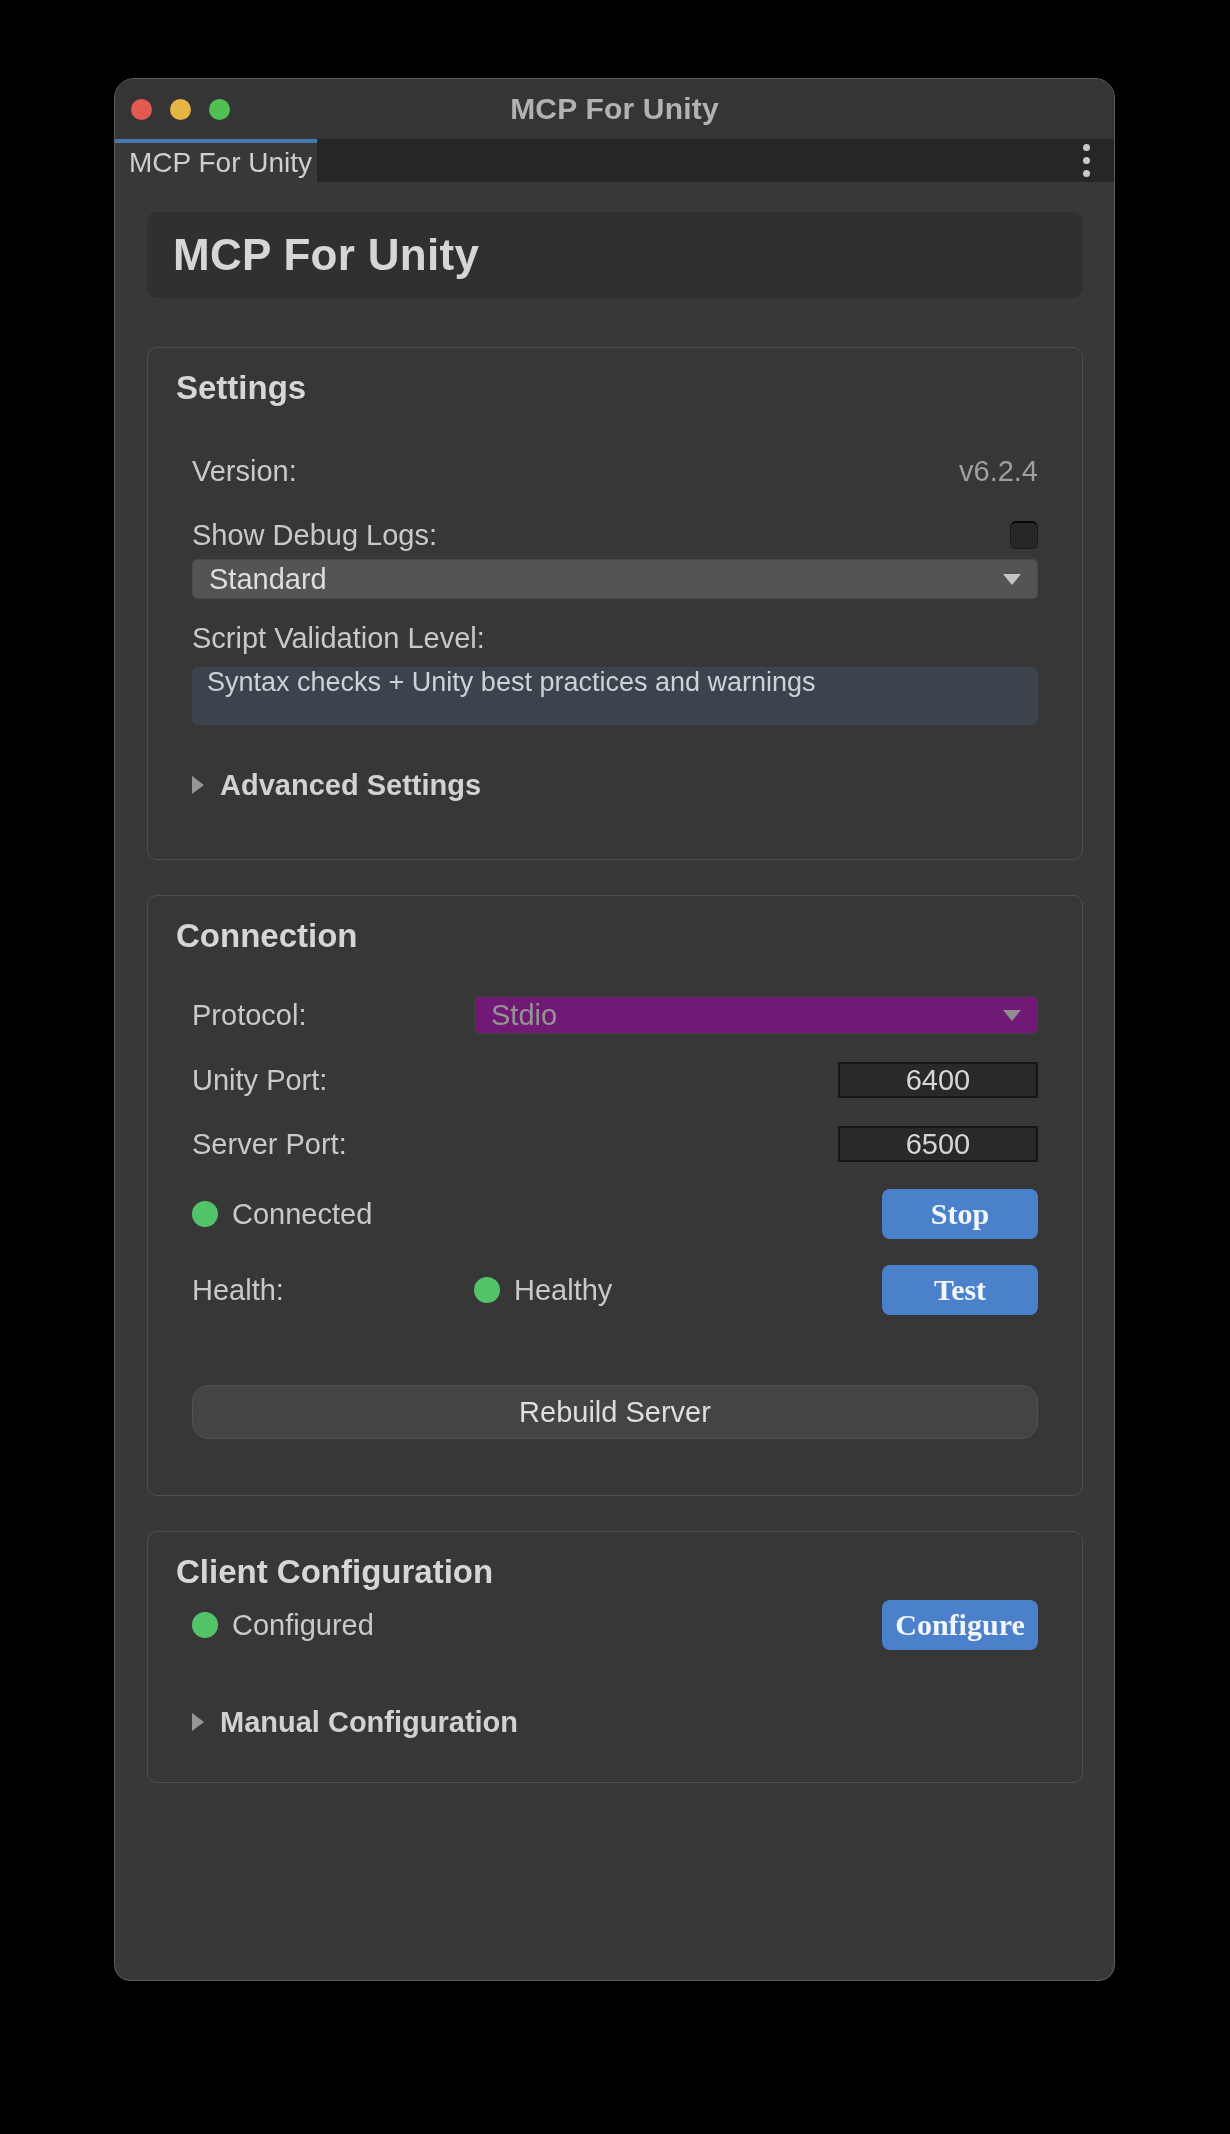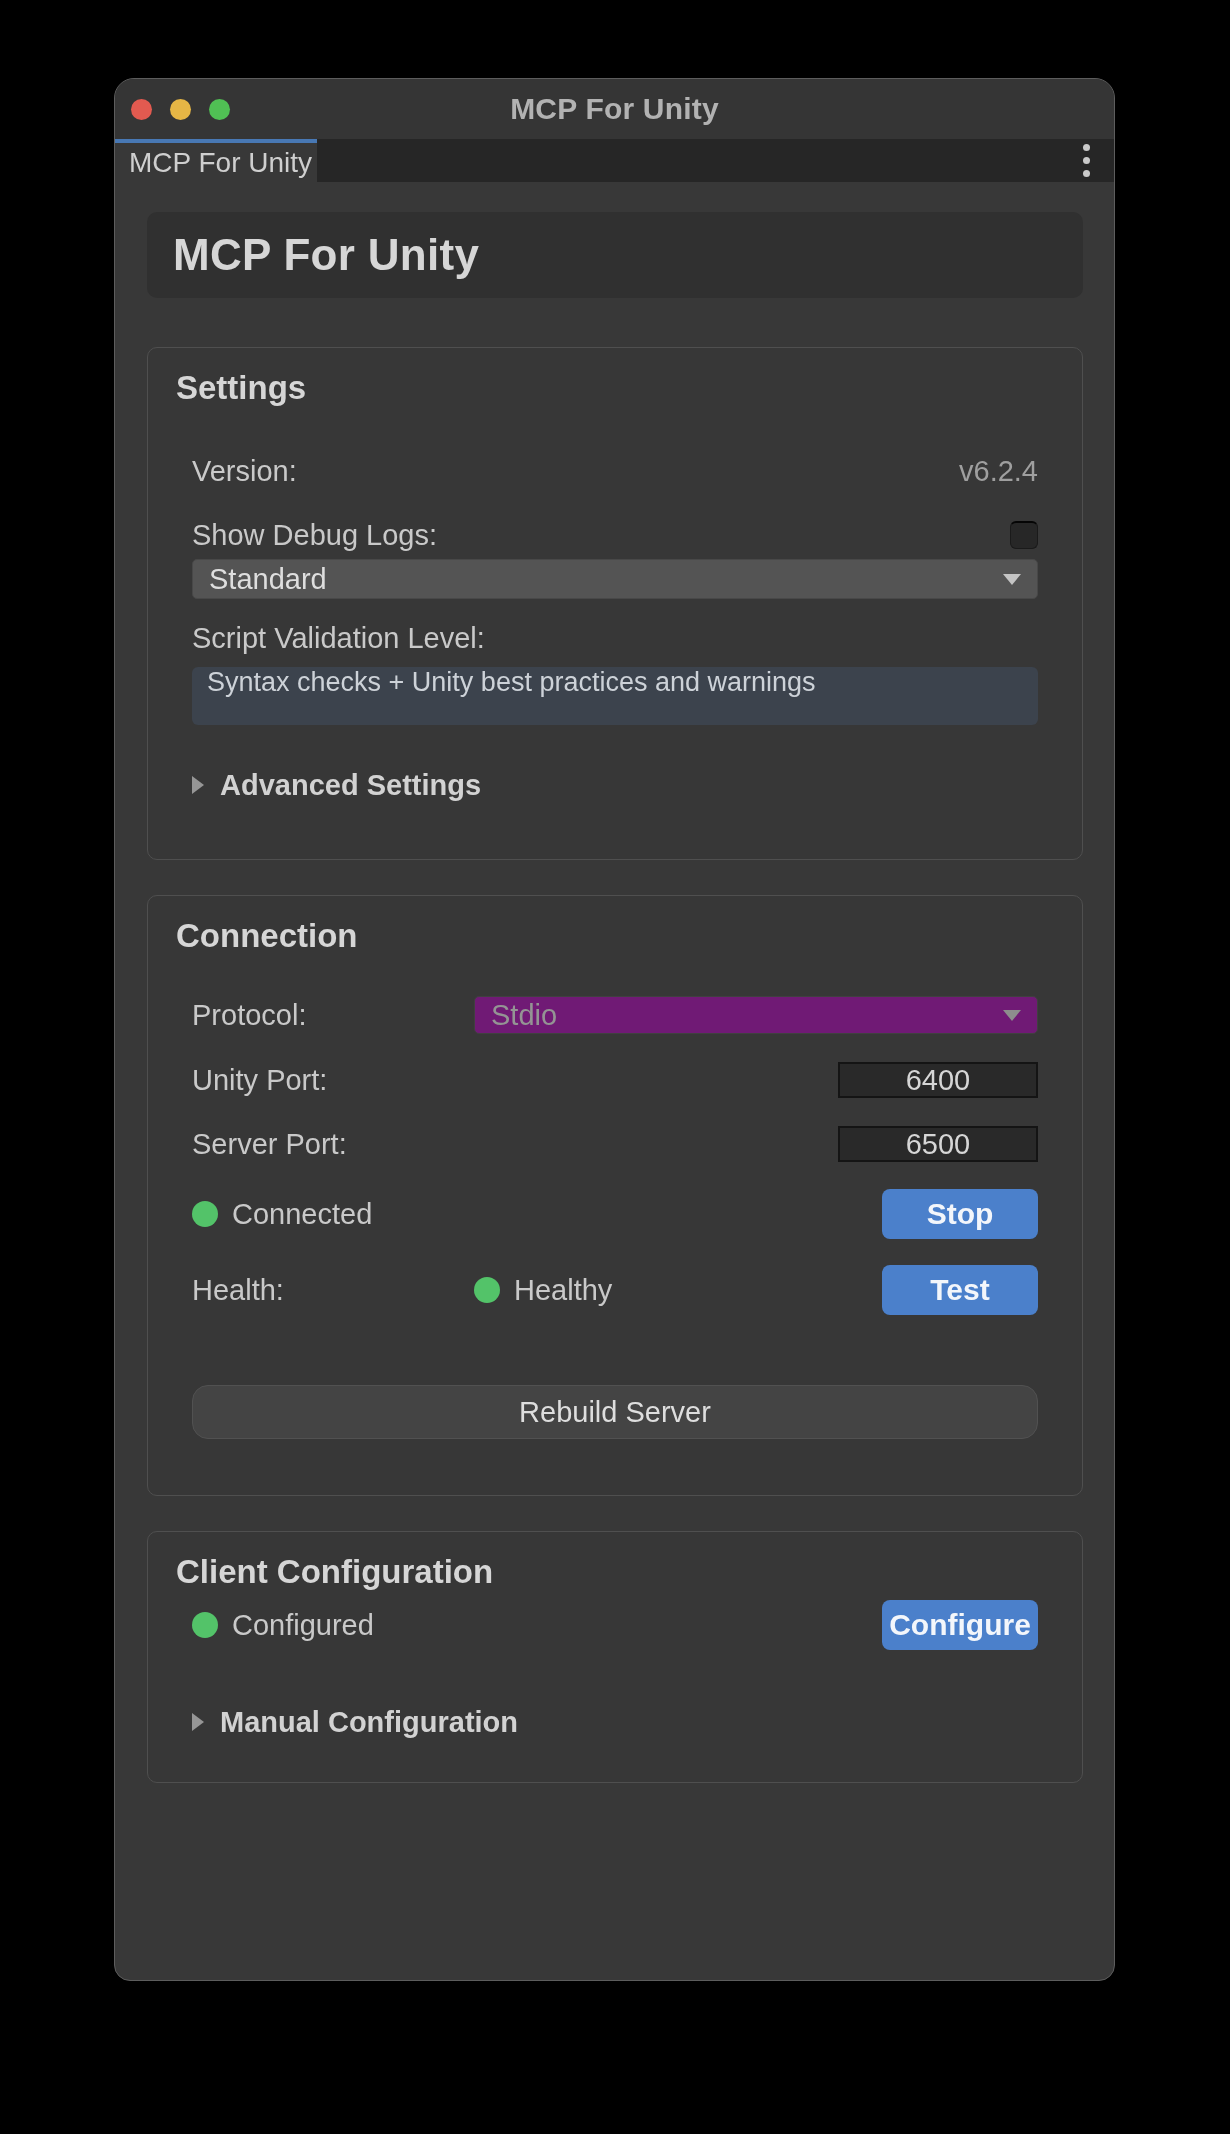--- a/index.html
+++ b/index.html
@@ -97,21 +97,21 @@
     border:2px solid #141414;border-radius:0;box-sizing:border-box;
     color:#d6d6d6;font-size:29px;text-align:center;outline:none;
     font-family:"Liberation Sans", sans-serif;
   }
   
   .dot{width:26px;height:26px;border-radius:50%;flex:none;margin-right:14px;}
   
   .btn-blue{
     margin-left:auto;width:156px;height:50px;border:none;border-radius:8px;
     background:#4b80cb;color:#f3f6fb;font-size:30px;font-weight:bold;
-    font-family:Liberation Sans, sans-serif;cursor:pointer;
+    font-family:Liberation Serif, serif;cursor:pointer;
   }
   .btn-wide{
     display:block;width:100%;height:54px;background:#444444;border:1px solid #515151;
     border-radius:16px;color:#dedede;font-size:29px;
     font-family:"Liberation Sans", sans-serif;cursor:pointer;box-sizing:border-box;
   }
   
   .mt47{margin-top:47px;} .mt46{margin-top:46px;} .mt42{margin-top:42px;}
   .mt37{margin-top:37px;} .mt28{margin-top:28px;} .mt27{margin-top:27px;}
   .mt26{margin-top:26px;} .mt22{margin-top:22px;} .mt10{margin-top:10px;}

